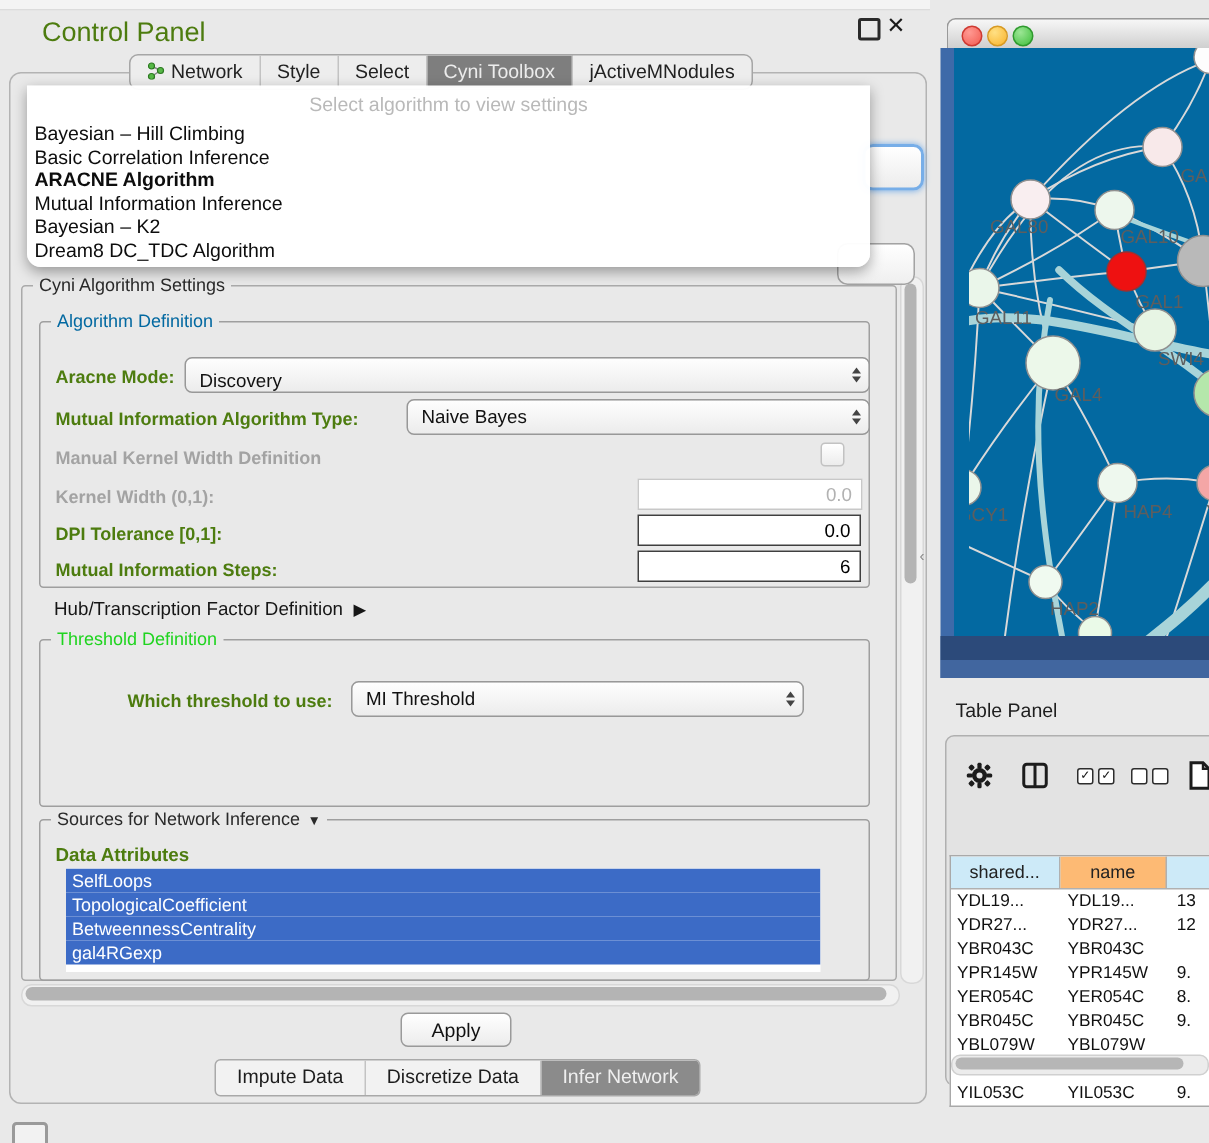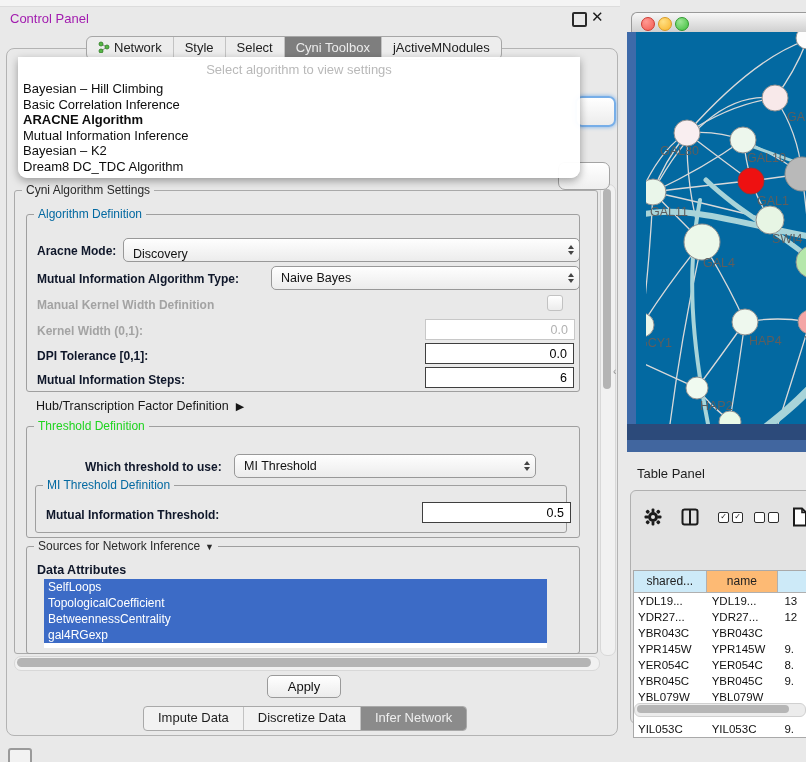--- a/index.html
+++ b/index.html
@@ -2,21 +2,21 @@
 <html><head>
 <meta charset="utf-8">
 <style>
   html,body{margin:0;padding:0;}
   body{width:806px;height:762px;overflow:hidden;background:#e9e9e9;
        font-family:"Liberation Sans","DejaVu Sans",sans-serif;position:relative;}
   .abs{position:absolute;}
 
   
   #cp-topstrip{left:0;top:0;width:620px;height:6px;background:#f4f4f4;border-bottom:1px solid #dcdcdc;}
-  #cp-title{left:10px;top:11px;font-size:13px;color:#a21caf;}
+  #cp-title{left:28px;top:11px;font-size:18px;color:#4d7c0f;}
   #cp-float{left:572px;top:12px;width:11px;height:11px;border:2px solid #2a2a2a;border-radius:2px;background:transparent;}
   #cp-close{left:591px;top:8px;font-size:15px;font-weight:bold;color:#1a1a1a;}
 
   #cp-container{left:6px;top:48px;width:610px;height:686px;border:1px solid #b3b3b3;border-radius:8px;background:#e9e9e9;}
 
   
   #top-tabs{left:86px;top:36px;height:22px;display:flex;border:1px solid #a6a6a6;border-radius:6px;background:#ededed;overflow:hidden;z-index:5;}
   .tab{font-size:13px;color:#222;padding:3px 11px 0 11px;border-right:1px solid #c3c3c3;white-space:nowrap;display:flex;align-items:flex-start;gap:4px;}
   .tab:last-child{border-right:none;}
   .tab.sel{background:#7e7e7e;color:#ececec;}
@@ -40,21 +40,21 @@
   #vscroll .thumb{position:absolute;left:2px;top:4px;width:8px;height:200px;background:#b4b4b4;border-radius:5px;}
   #hscroll{left:14px;top:656px;width:584px;height:13px;background:#f1f1f1;border:1px solid #d8d8d8;border-radius:7px;}
   #hscroll .thumb{position:absolute;left:2px;top:1px;width:574px;height:9px;background:#b4b4b4;border-radius:5px;}
 
   
   .fs{position:absolute;border:1px solid #9f9f9f;border-radius:3px;}
   .fs>.legend{position:absolute;top:-8px;left:7px;background:#e9e9e9;padding:0 4px;font-size:12px;color:#2a2a2a;white-space:nowrap;}
   .legend.blue{color:#0369a1;}
   .legend.green{color:#1fd41f;}
 
-  .lbl{position:absolute;font-size:12px;font-weight:bold;color:#0f172a;white-space:nowrap;}
+  .lbl{position:absolute;font-size:12px;font-weight:bold;color:#4d7c0f;white-space:nowrap;}
   .lbl.dis{color:#a3a3a3;}
 
   .combo{position:absolute;background:linear-gradient(#fefefe,#ececec);border:1px solid #989898;border-radius:5px;
     font-size:12.5px;color:#111;display:flex;align-items:center;padding-left:9px;}
   .combo .spin{position:absolute;right:5px;top:50%;transform:translateY(-50%);display:flex;flex-direction:column;gap:2px;}
   .combo .spin i{display:block;width:0;height:0;border-left:3.5px solid transparent;border-right:3.5px solid transparent;}
   .combo .spin .up{border-bottom:4px solid #444;}
   .combo .spin .dn{border-top:4px solid #444;}
 
   .field{position:absolute;background:#fff;font-size:12.5px;text-align:right;padding-right:6px;display:flex;align-items:center;justify-content:flex-end;}
@@ -213,25 +213,20 @@
 
   <span class="lbl" style="left:58px;top:33px;">Which threshold to use:</span>
   <div class="combo" style="left:207px;top:27px;width:291px;height:22px;">
     <span>MI Threshold</span>
     <span class="spin">
         <i class="up"></i>
         <i class="dn"></i>
       </span>
   </div>
 
-  <div class="fs" style="left:8px;top:58px;width:530px;height:46px;">
-    <span class="legend blue">MI Threshold Definition</span>
-    <span class="lbl" style="left:10px;top:22px;">Mutual Information Threshold:</span>
-    <div class="field en" style="left:386px;top:16px;width:141px;height:19px;">0.5</div>
-  </div>
 </div>
 
 <div class="fs" style="left:26px;top:546px;width:552px;height:106px;">
   <span class="legend"><span>Sources for Network Inference</span><span class="downarrow">▼</span></span>
   <span class="lbl" style="left:10px;top:16px;font-size:12.5px;">Data Attributes</span>
 </div>
 <div class="abs" id="attr-list">
   <div class="attr-item">SelfLoops</div>
   <div class="attr-item">TopologicalCoefficient</div>
   <div class="attr-item">BetweennessCentrality</div>

